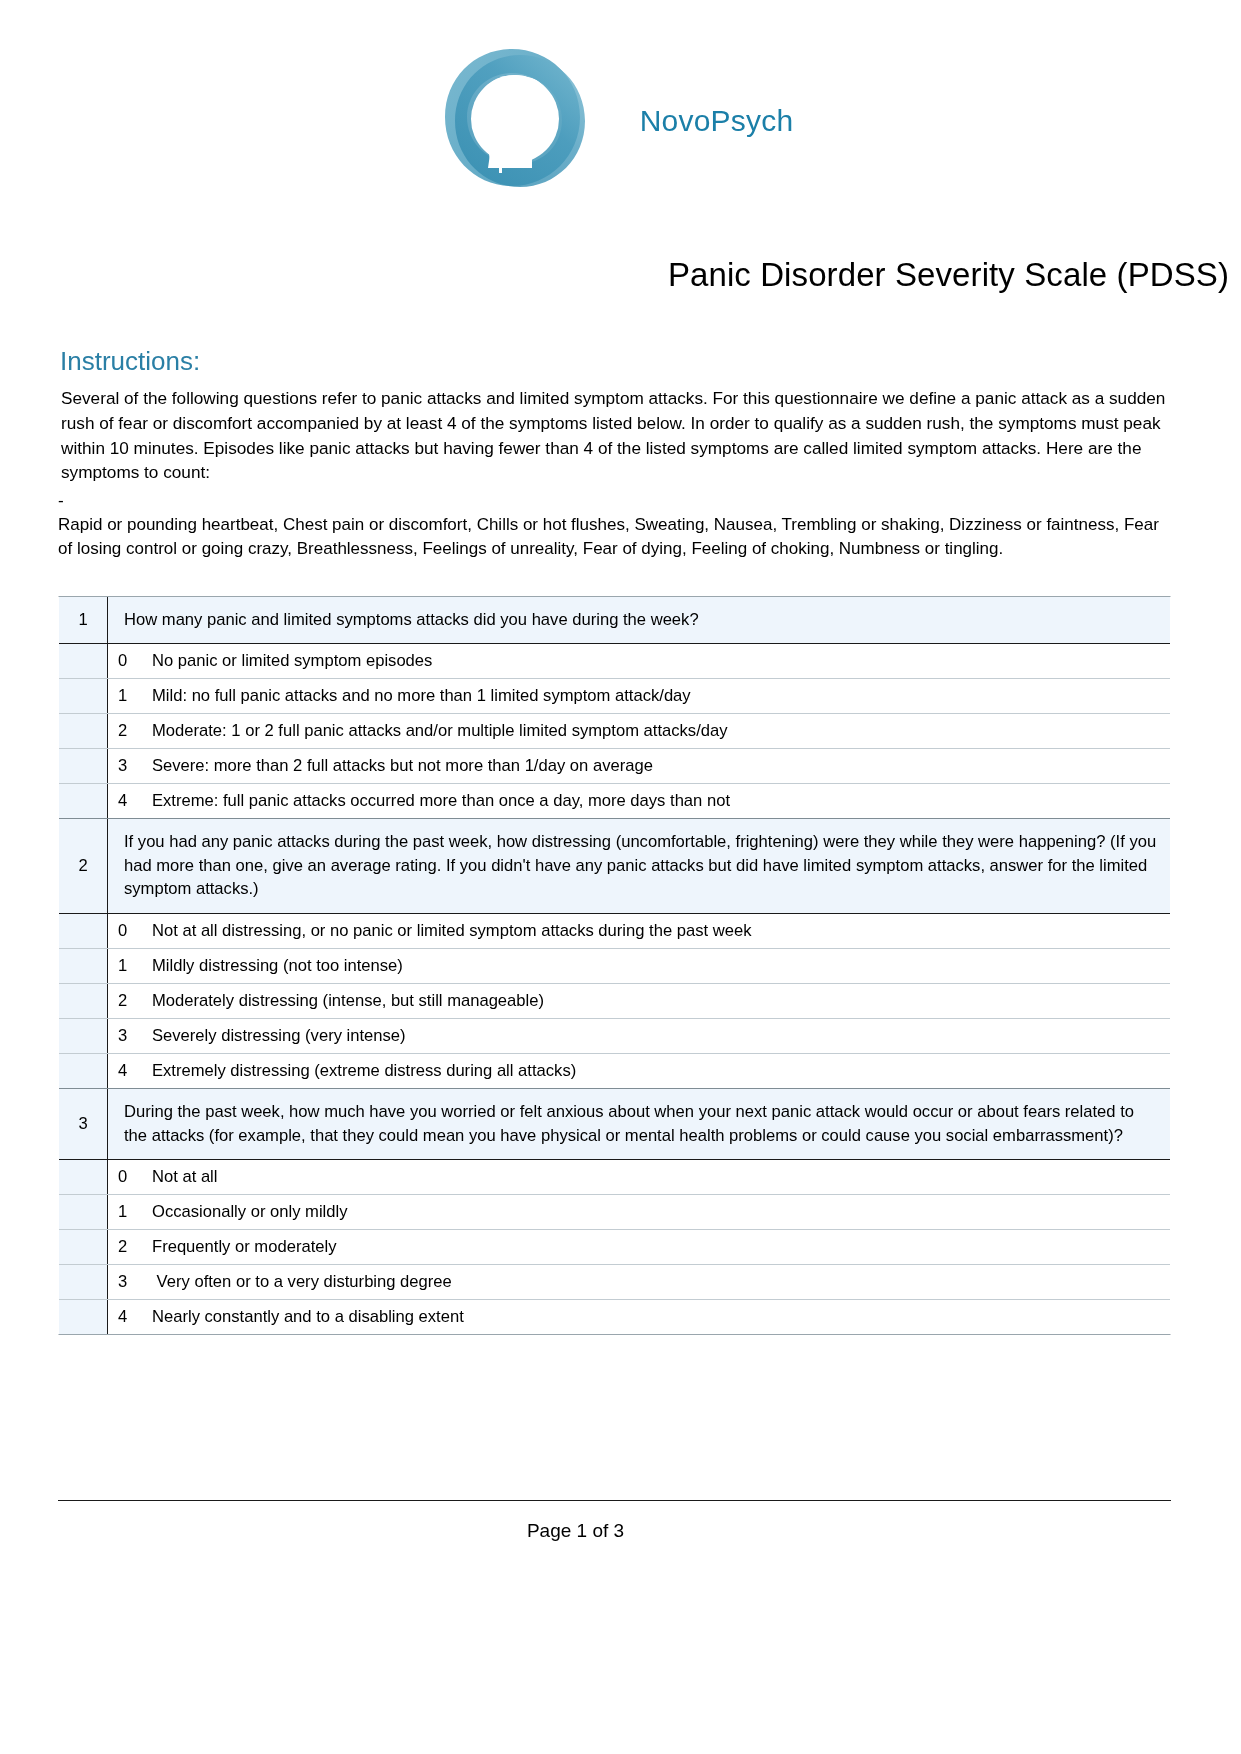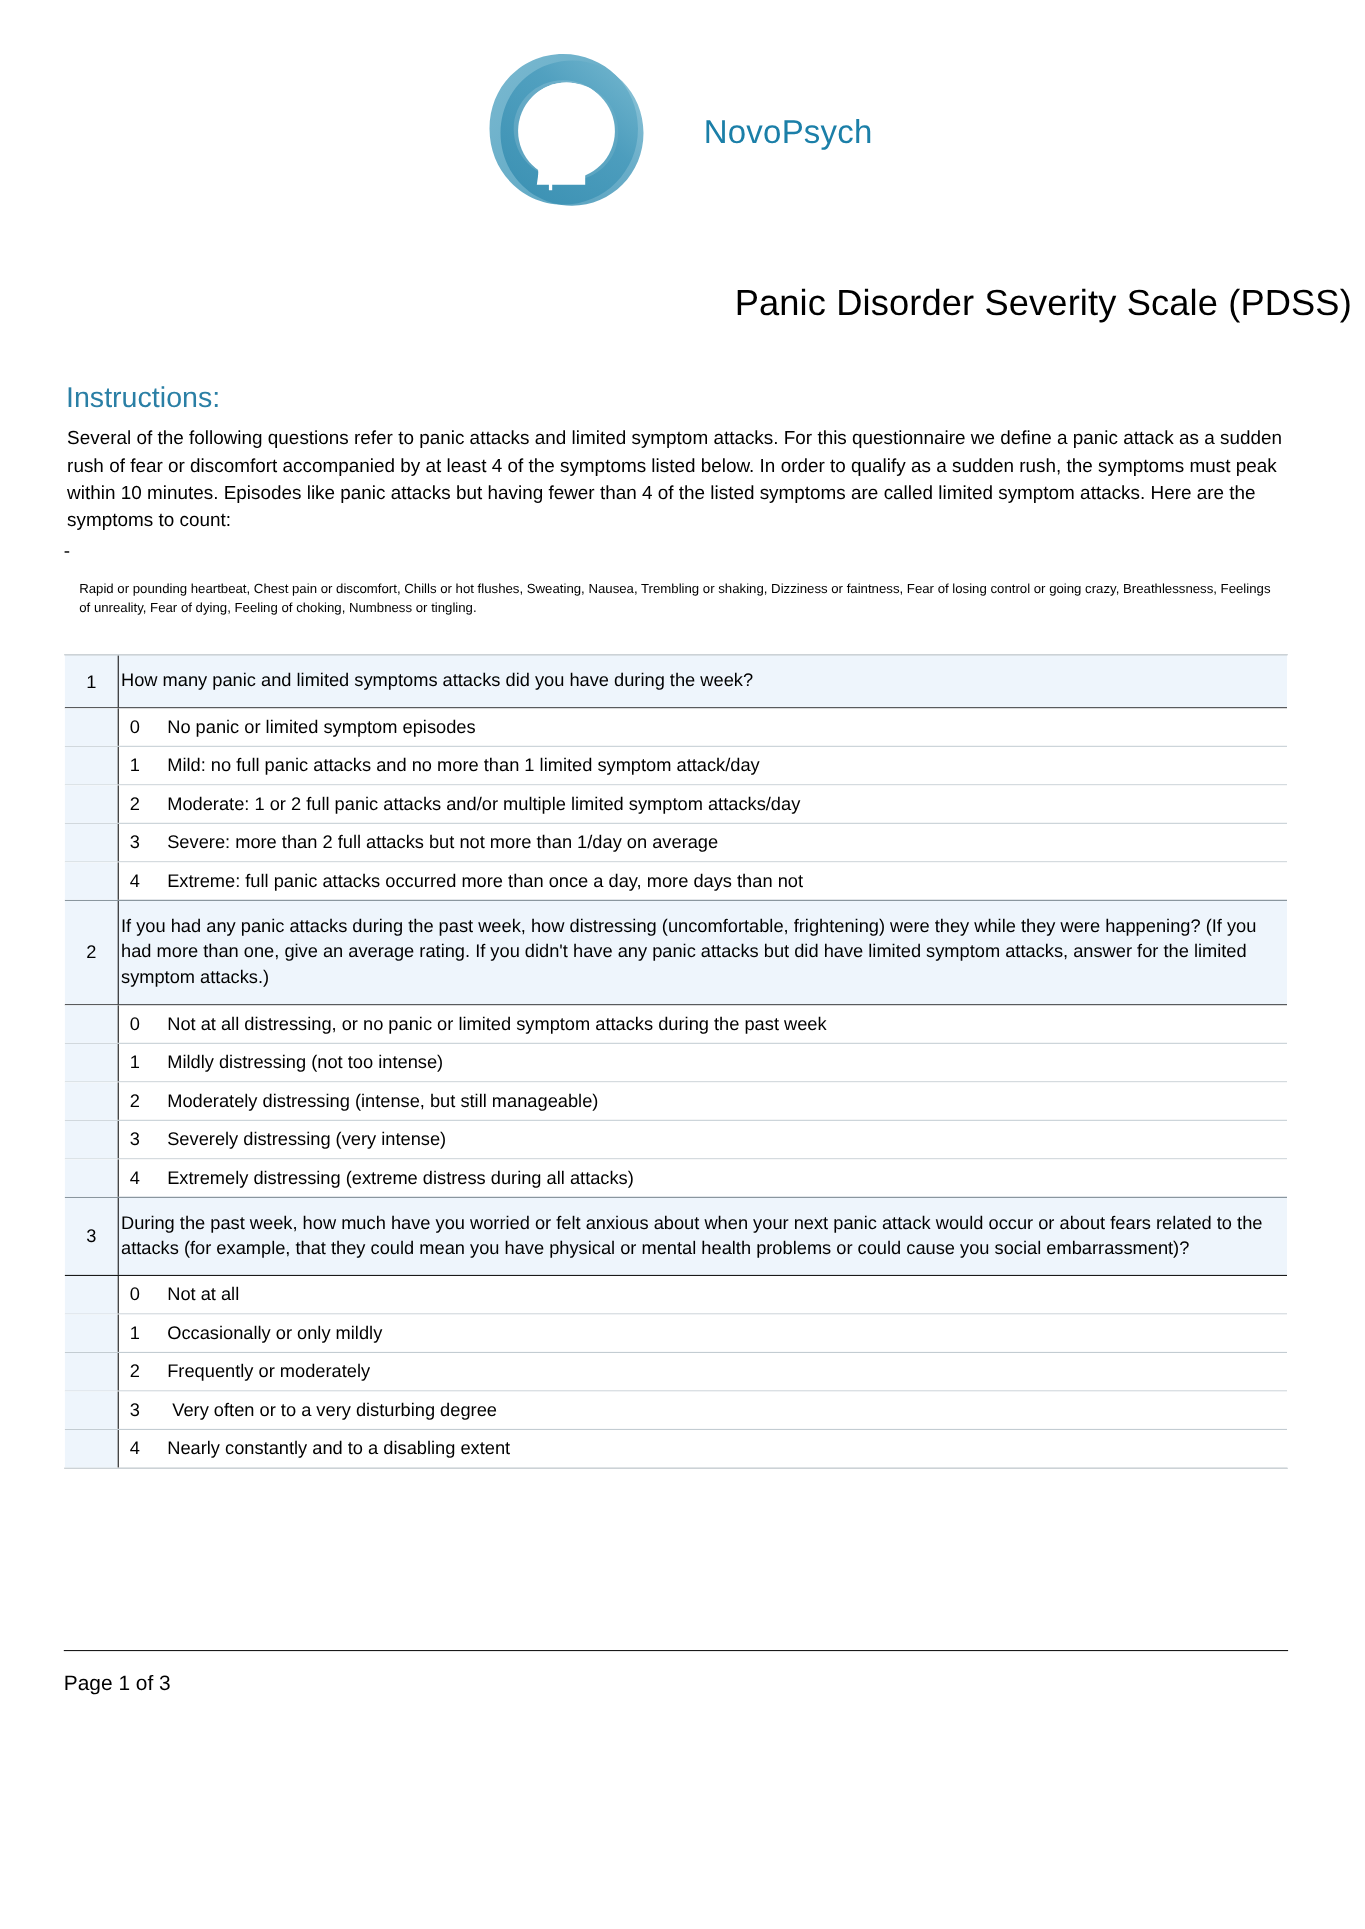--- a/index.html
+++ b/index.html
@@ -71,23 +71,23 @@
     line-height: 1.44;
     margin: 3px;
     text-align: left;
   }
   .dash-line {
     font-size: 17.2px;
     line-height: 1.44;
     margin: 0;
   }
   .symptom-line {
-    font-size: 12px;
+    font-size: 17px;
     line-height: 1.44;
-    margin: 14px;
+    margin: 0;
   }
 
   
   .qtable {
     margin: 34px 58px 0 58px;
     border-top: 1px solid #9aa6ad;
     border-bottom: 1px solid #9aa6ad;
     border-left: 1px solid #9aa6ad;
     border-right: 1px solid #9aa6ad;
     border-left-color: transparent;
@@ -113,21 +113,21 @@
     display: flex;
     align-items: center;
     justify-content: center;
     padding: 10px 0;
     box-sizing: border-box;
   }
   .qtext {
     flex: 1 1 auto;
     font-size: 16.6px;
     line-height: 1.42;
-    padding: 11px 10px 12px 2px;
+    padding: 11px 10px 12px 16px;
     border-left: 1.4px solid #1a1a1a;
     box-sizing: border-box;
   }
   .optrow {
     display: flex;
     background: #ffffff;
     border-bottom: 1px solid #c3ccd2;
   }
   .optrow:last-child {
     border-bottom: none;
@@ -163,21 +163,21 @@
     position: absolute;
     left: 58px;
     right: 58px;
     bottom: 212px;
   }
   .footer-rule {
     border-top: 1.6px solid #1a1a1a;
     width: 100%;
   }
   .footer-text {
-    text-align: left;
+    text-align: center;
     font-size: 19px;
     padding-top: 19px;
     padding-right: 78px;
   }
 </style>
 </head>
 <body>
 
 <div class="page">
 

